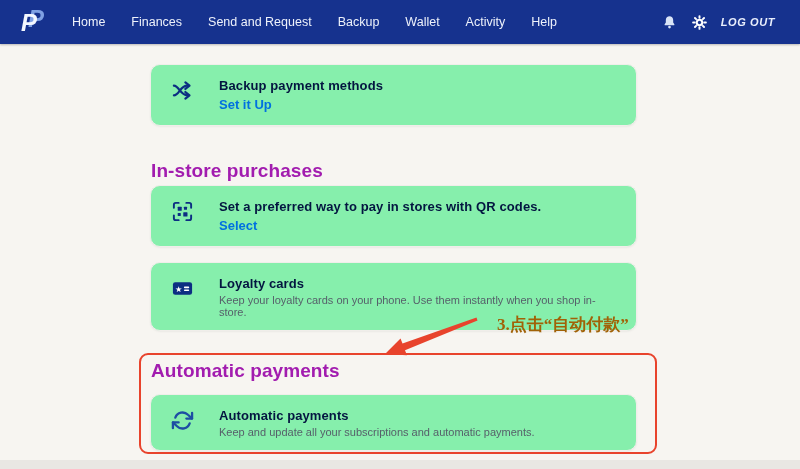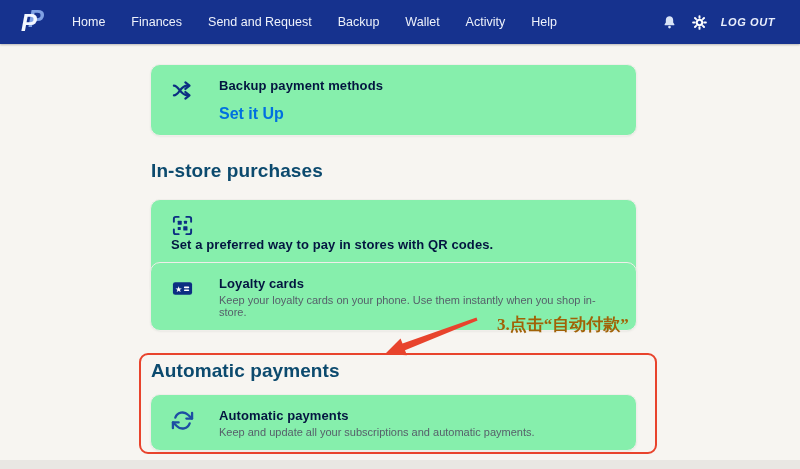--- a/index.html
+++ b/index.html
@@ -22,28 +22,28 @@
   .icon-btn { width:17px; height:17px; display:block; cursor:pointer; }
   .logout { color:#e8eefc; font-size:11px; font-weight:600; letter-spacing:.6px; cursor:pointer; text-decoration:none; white-space:nowrap;font-style:italic; }
 
   
   .card { position:absolute; left:150px; width:487px; background:#86efac;
           border:1px solid #f0eeea; border-radius:10px;
           box-shadow:0 1px 2px rgba(0,0,0,.05); display:flex; align-items:flex-start;
           padding:13px 20px 12px 20px; cursor:pointer; }
   .card-icon { width:23px; height:23px; flex:0 0 auto; margin-right:25px; margin-top:1px; }
   .card-title { font-size:13px; font-weight:600; color:#031540; letter-spacing:.1px; }
-  .card-link  { display:inline-block; margin-top:12px; font-size:16px; font-weight:700; color:#0070e0; text-decoration:none; cursor:pointer; }
+  .card-link  { display:inline-block; margin-top:4px; font-size:13px; font-weight:700; color:#0070e0; text-decoration:none; cursor:pointer; }
   .card-sub   { margin-top:3px; font-size:11px; font-weight:400; color:#56606a; }
 
-  .section-heading { position:absolute; left:151px; font-size:19px; font-weight:600; color:#0c4a6e; letter-spacing:.1px; }
+  .section-heading { position:absolute; left:151px; font-size:19px; font-weight:600; color:#a21caf; letter-spacing:.1px; }
 
   #card-backup  { top:64px;  min-height:54px; }
   #h-instore    { top:160px; }
-  #card-qr      { top:199px; min-height:54px;flex-direction:column; }
+  #card-qr      { top:185px; min-height:54px; }
   #card-loyalty { top:262px; min-height:52px; }
   #h-auto       { top:360px; }
   #card-auto    { top:394px; min-height:53px; }
 
   
   .highlight-box { position:absolute; left:139px; top:353px; width:518px; height:101px;
                    border:2.5px solid #e8432c; border-radius:9px; pointer-events:none; z-index:4; }
   .annot-arrow { position:absolute; left:382px; top:309px; width:100px; height:52px; pointer-events:none; z-index:4; }
   .annot-text { position:absolute; left:497px; top:313px; font-size:17px; font-weight:700;
                 color:#a16207; white-space:nowrap; z-index:4;

